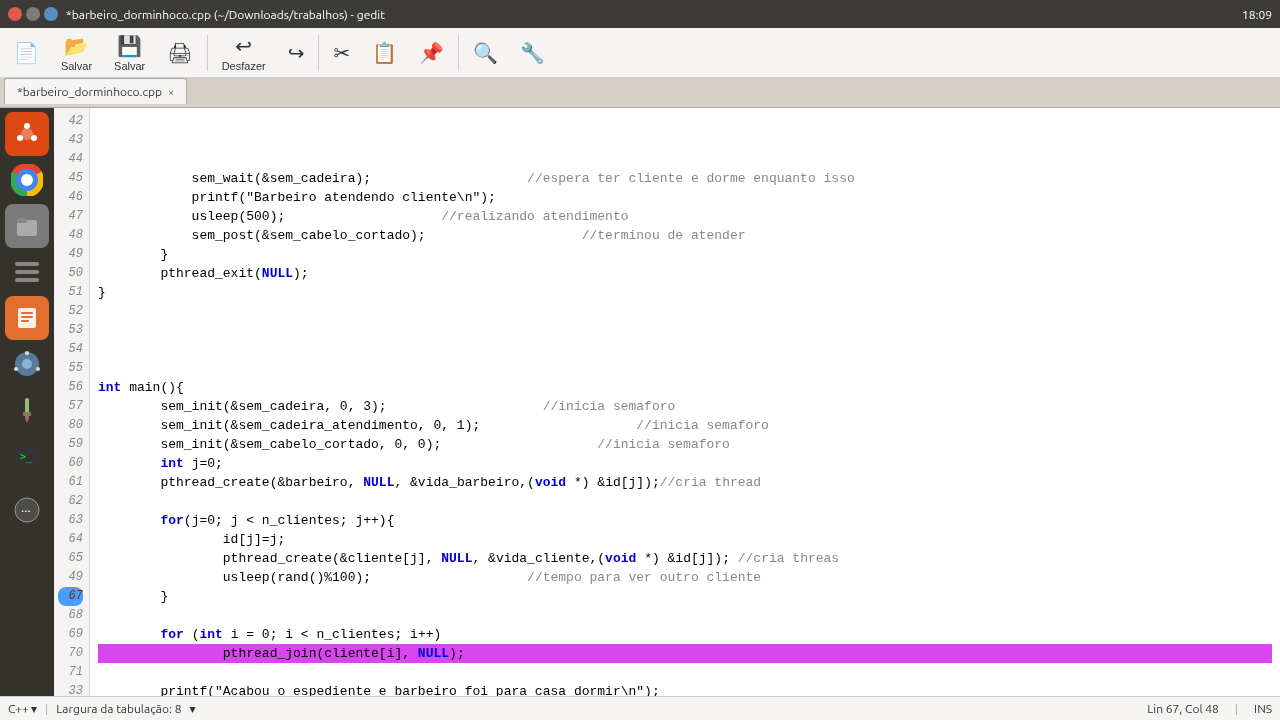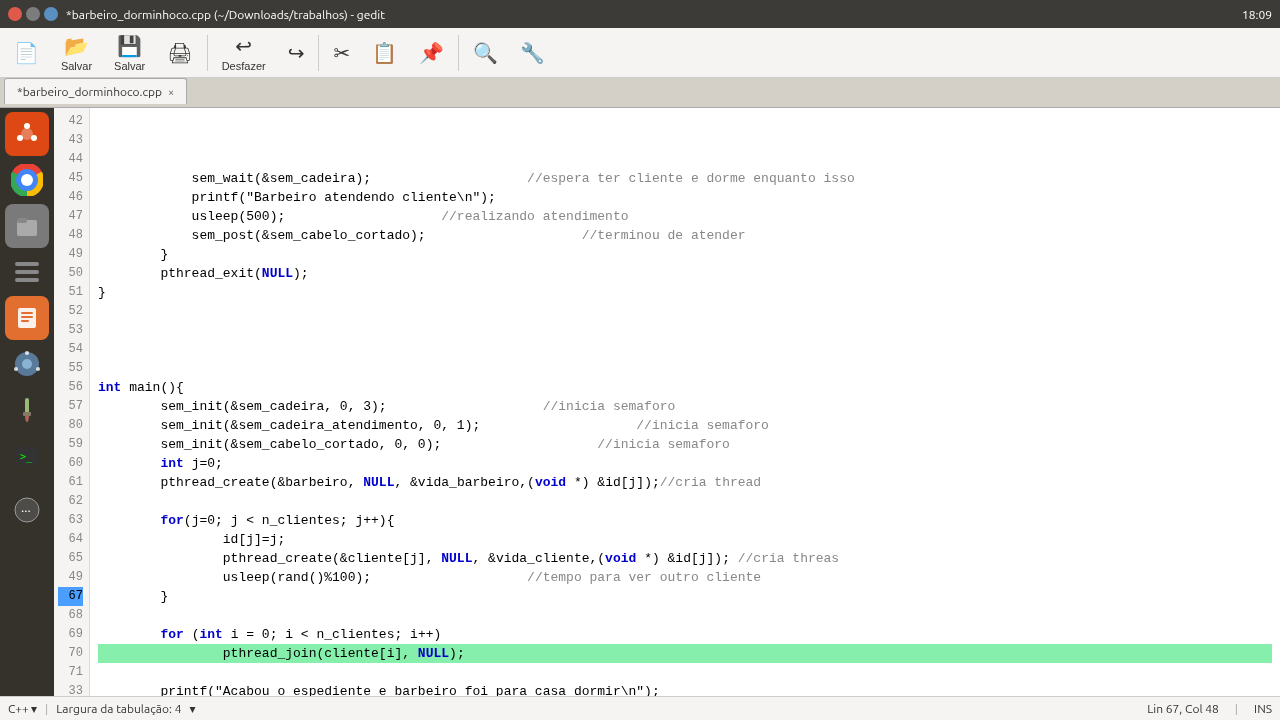--- a/index.html
+++ b/index.html
@@ -157,44 +157,45 @@
     }
     #line-numbers {
       background: #f5f4f2;
       color: #888;
       padding: 4px 6px 4px 4px;
       text-align: right;
       min-width: 36px;
       border-right: 1px solid #ddd;
       user-select: none;
       overflow: hidden;
+      font-style: italic;
     }
     .line-num {
       height: 19px;
       display: block;
       font-size: 12px;
       color: #888;
     }
     .line-num.active {
       background: #4a9eff;
-      color: #000000;
-      border-radius: 0;
+      color: #7f1d1d;
+      border-radius: 8px;
     }
     #code-content {
       flex: 1;
       padding: 4px 8px;
       overflow: hidden;
       white-space: pre;
     }
     .code-line {
       height: 19px;
       display: block;
     }
     .code-line.highlighted {
-      background: #86efac;
+      background: #d946ef;
       font-family: Liberation Mono, monospace;
     }
 
     
     #statusbar {
       background: #f5f4f2;
       height: 24px;
       display: flex;
       align-items: center;
       padding: 0 8px;
@@ -393,20 +394,20 @@
     </div>
   </div>
 </div>
 
 <div id="statusbar">
   <div class="status-lang">
     <span>C++</span>
     <span>▾</span>
   </div>
   <span class="status-sep">|</span>
-  <span>Largura da tabulação: 4</span>
+  <span>Largura da tabulação: 8</span>
   <span>▾</span>
   <div class="status-right">
     <span>Lin 67, Col 48</span>
     <span class="status-sep">|</span>
     <span>INS</span>
   </div>
 </div>
 
 </body></html>

